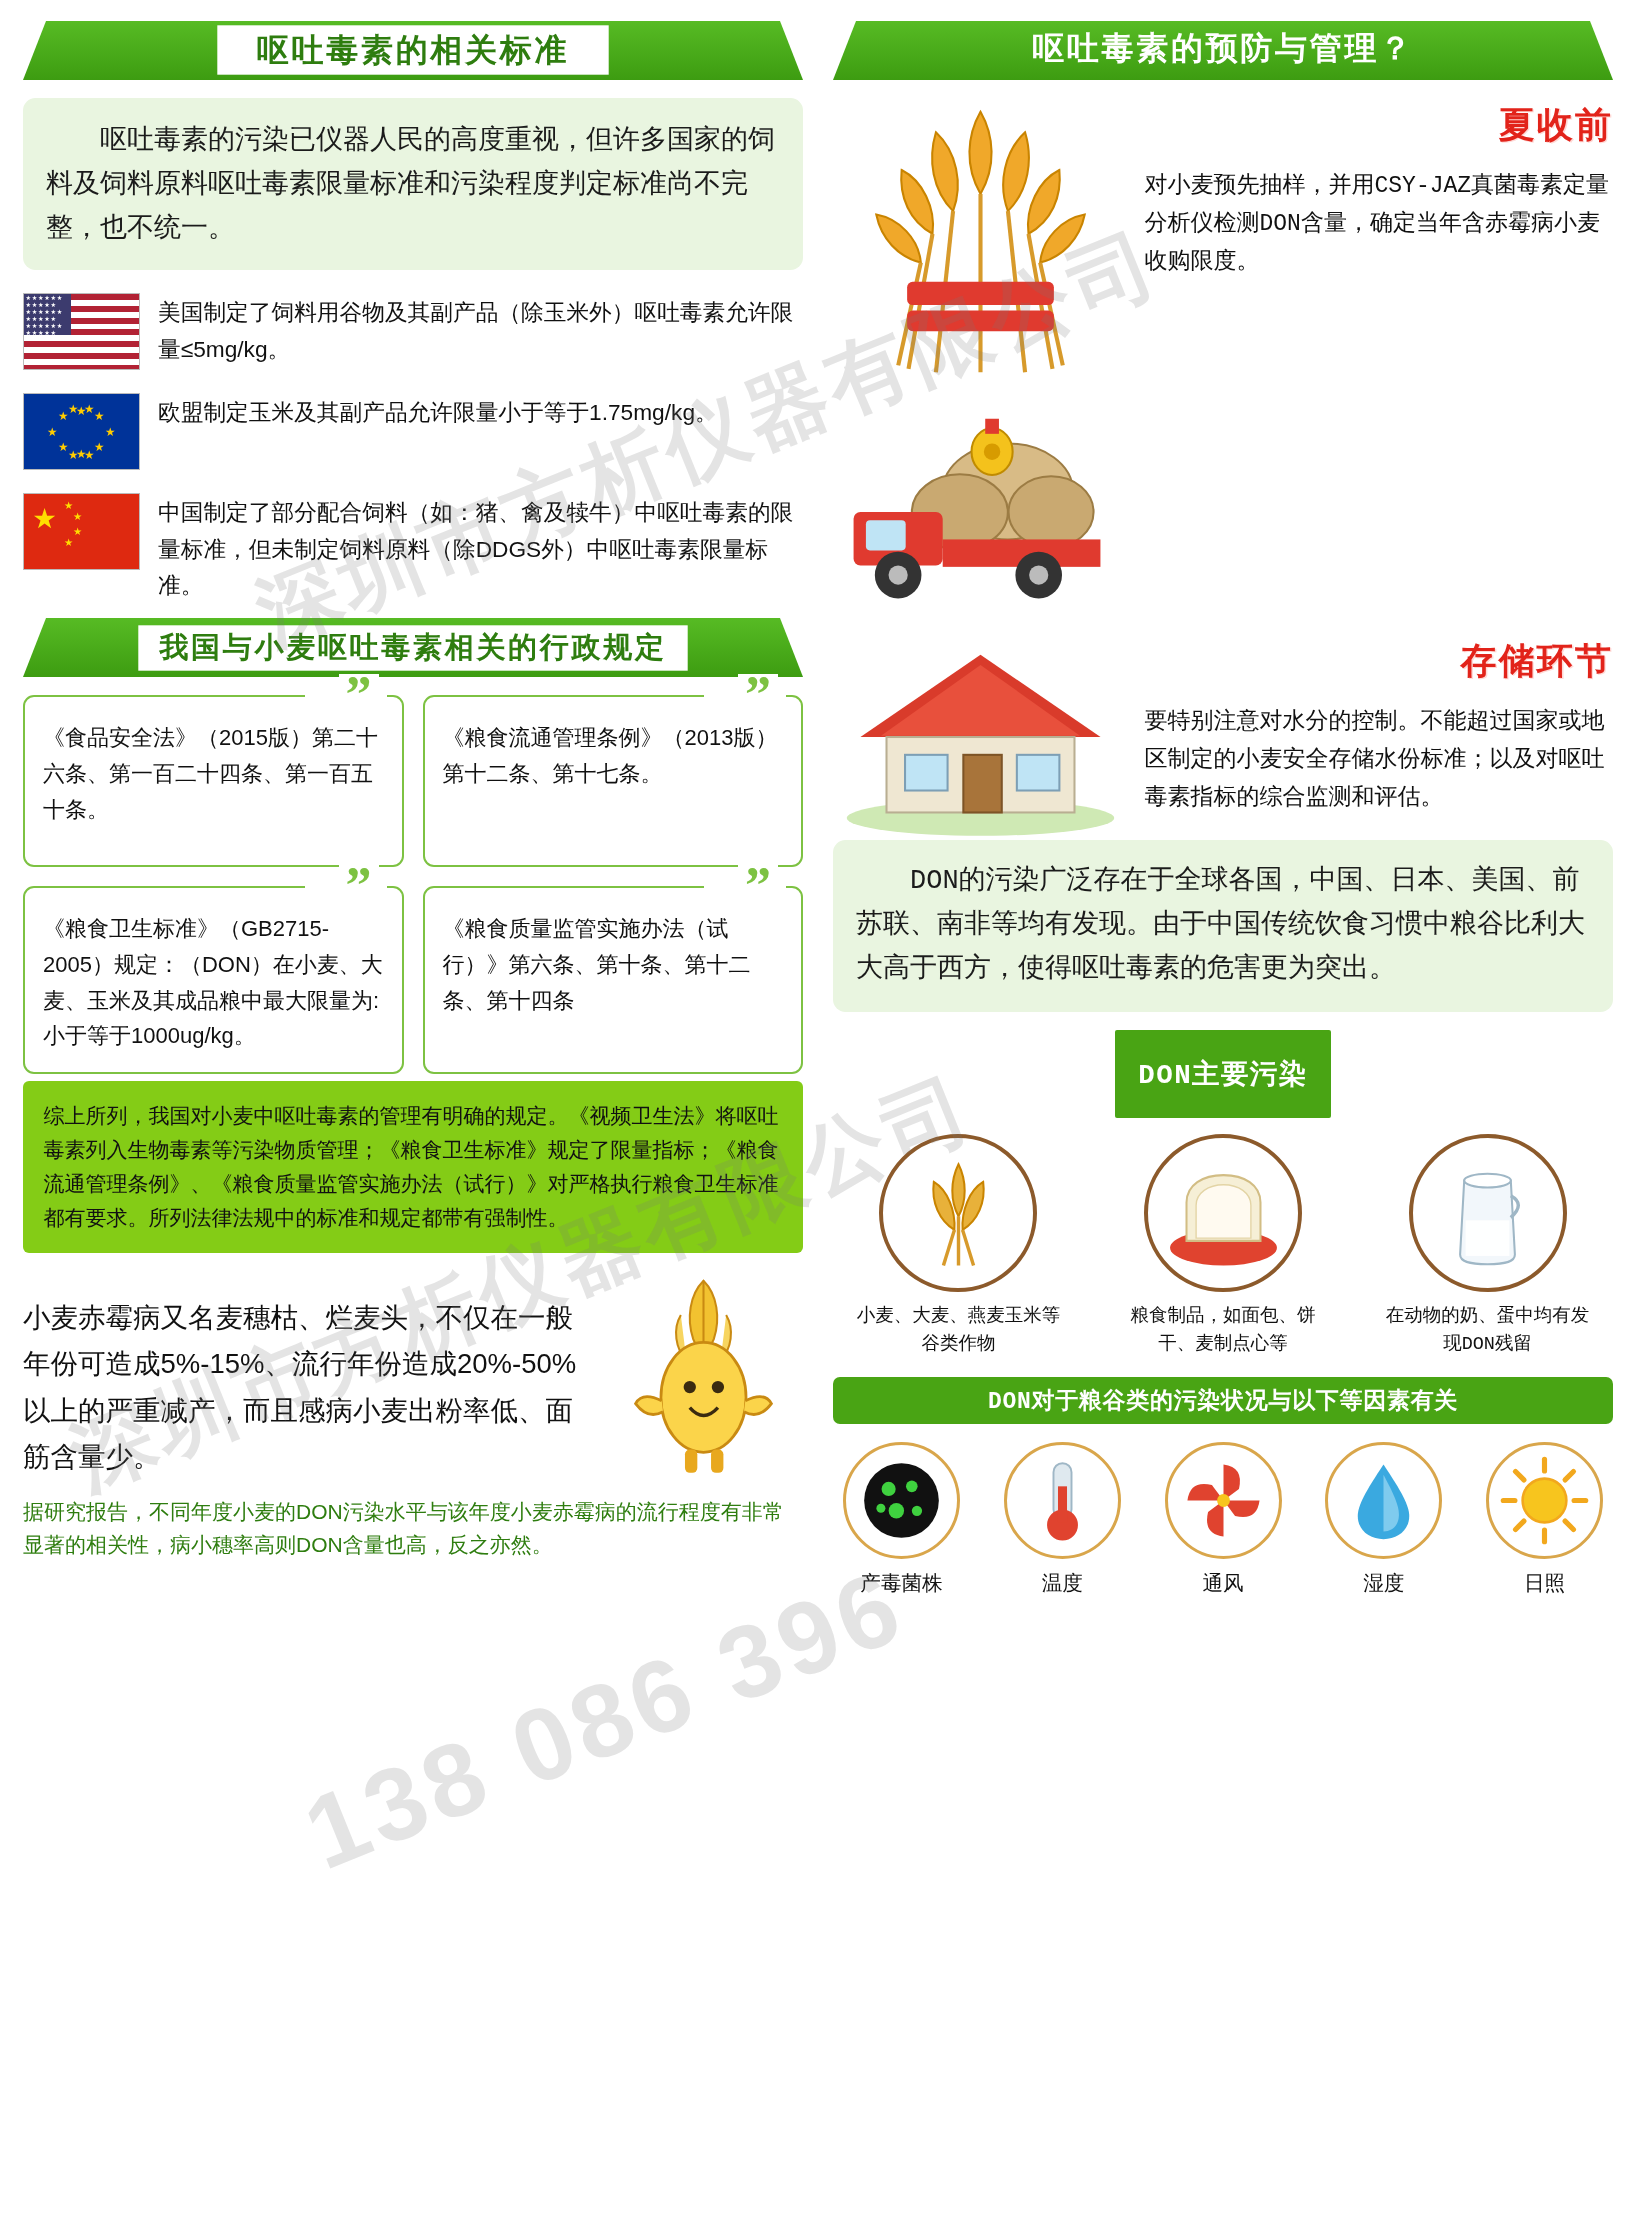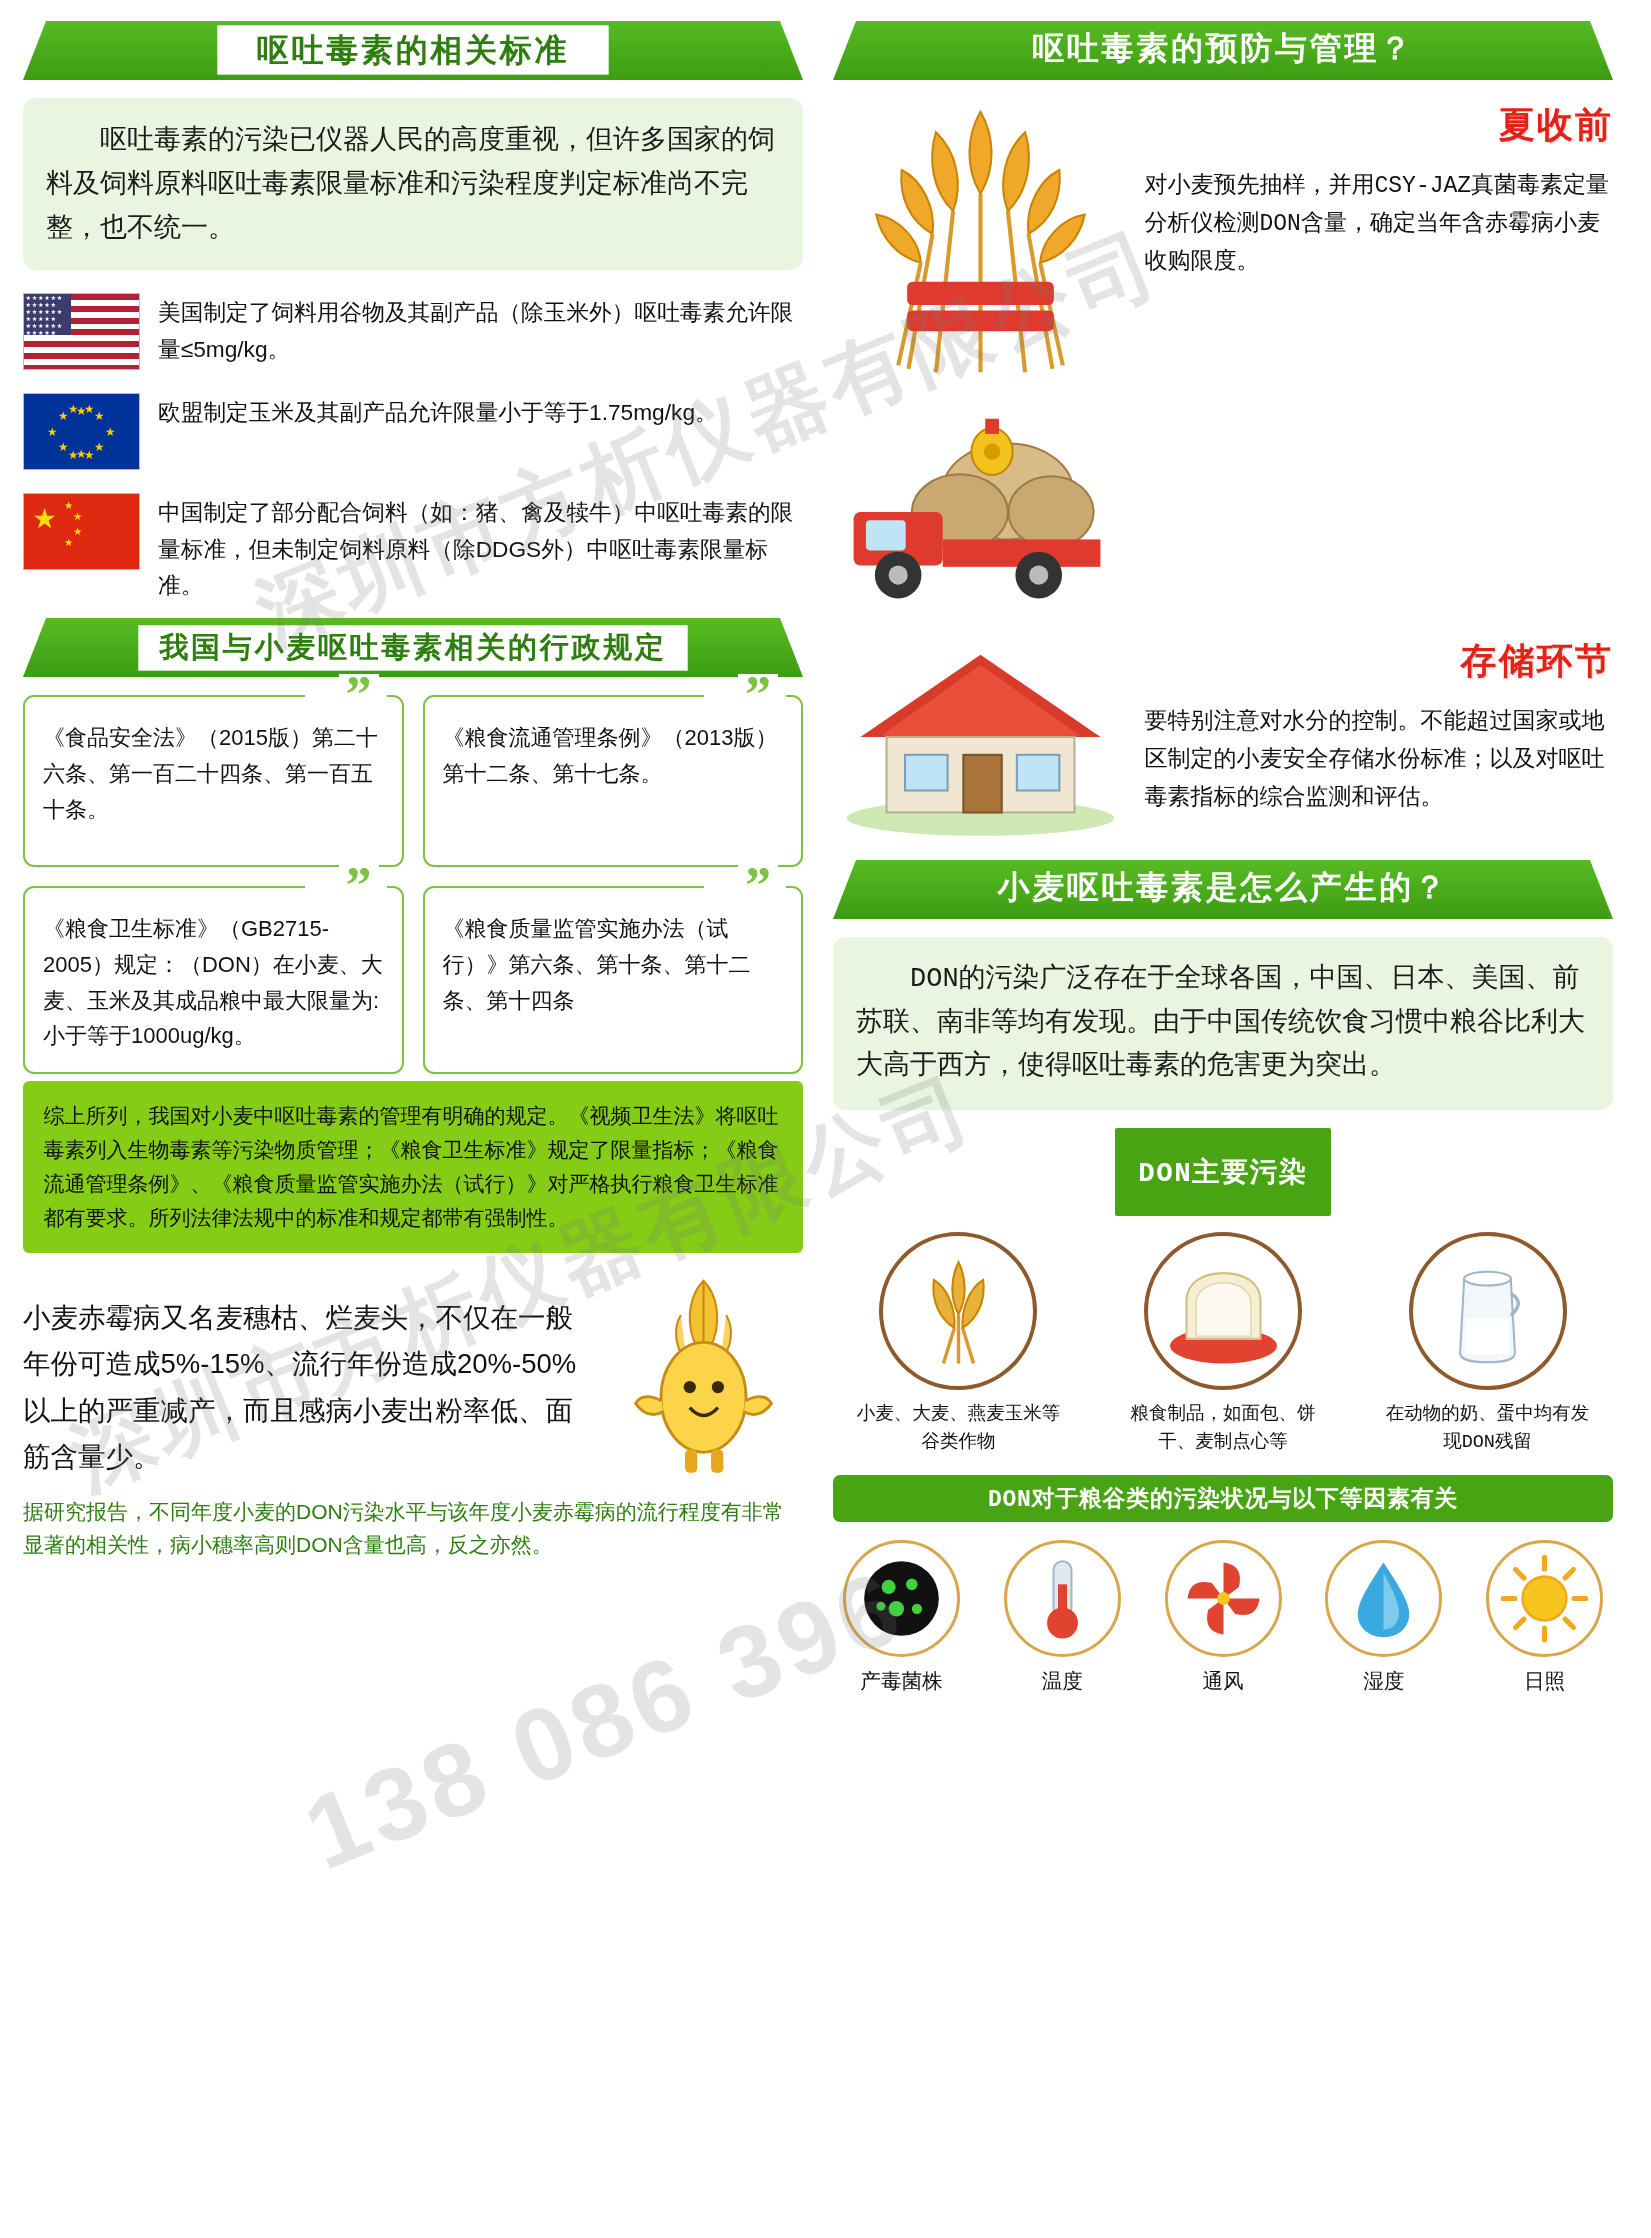--- a/index.html
+++ b/index.html
@@ -462,23 +462,20 @@
           <rect x="190" y="176" width="56" height="84" fill="#a8743a" stroke="#7d5426" stroke-width="3"></rect>
           <rect x="105" y="176" width="62" height="52" fill="#bfe4f5" stroke="#7d9fb5" stroke-width="3"></rect>
           <rect x="268" y="176" width="62" height="52" fill="#bfe4f5" stroke="#7d9fb5" stroke-width="3"></rect>
         </svg>
         <div class="rtext" style="flex:1;">
           <div class="red-title" style="text-align:right;">存储环节</div>
           <div>要特别注意对水分的控制。不能超过国家或地区制定的小麦安全存储水份标准；以及对呕吐毒素指标的综合监测和评估。</div>
         </div>
       </div>
 
-      <div class="banner white-text" style="margin-top:20.6px;">
-        <div class="inner">小麦呕吐毒素是怎么产生的？</div>
-      </div>
 
       <div class="soft-box indent">DON的污染广泛存在于全球各国，中国、日本、美国、前苏联、南非等均有发现。由于中国传统饮食习惯中粮谷比利大大高于西方，使得呕吐毒素的危害更为突出。</div>
 
       <div style="text-align:center;margin-top:18px;">
         <span class="don-head">DON主要污染</span>
       </div>
 
       <div class="circles">
         <div class="circ-item">
           <div class="circ">

